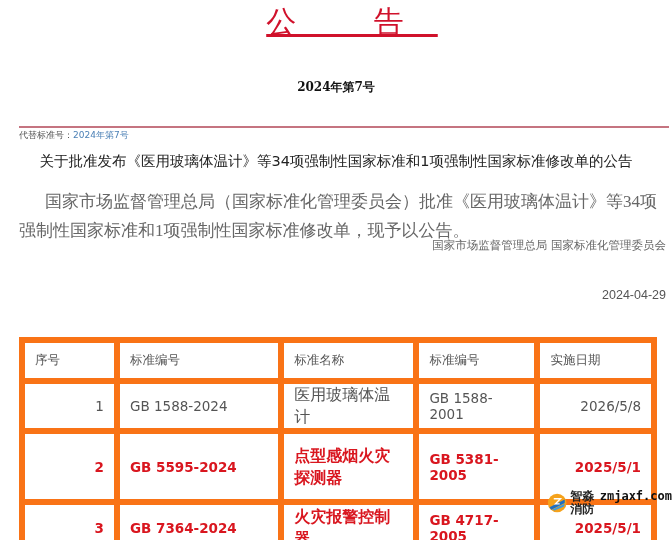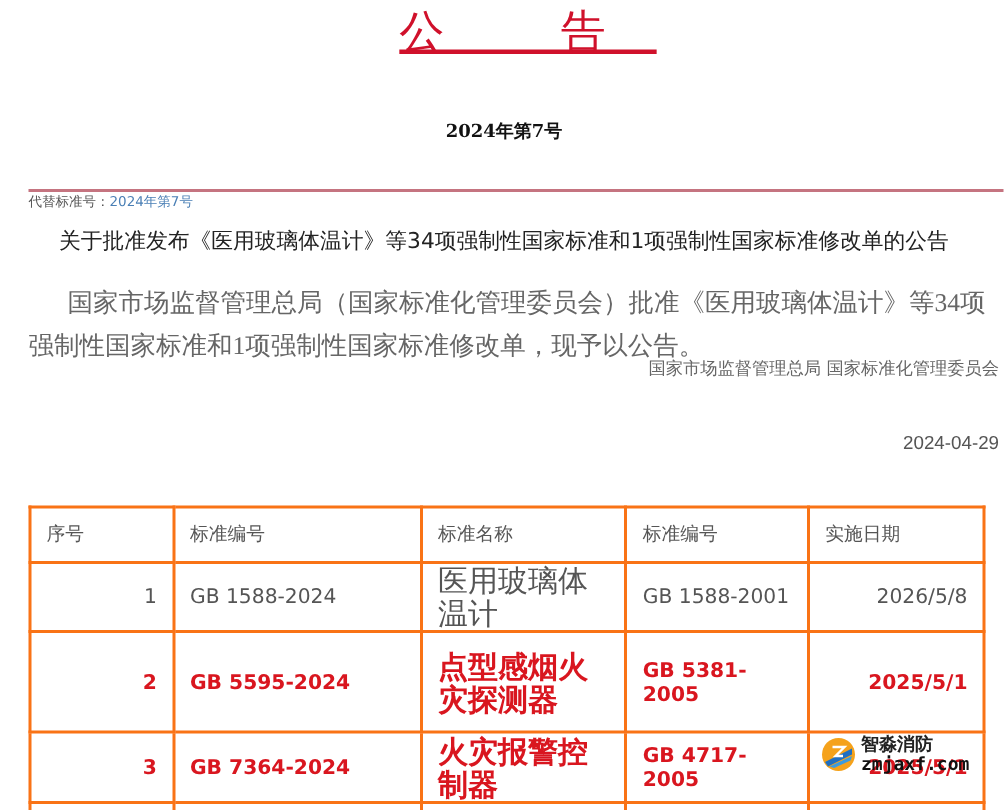--- a/index.html
+++ b/index.html
@@ -36,38 +36,38 @@
   }
   .date {
     position: absolute; top: 270px; right: 6px;
     font-family: "Liberation Sans", sans-serif; font-size: 12.5px; color: #555; line-height: 18px; margin-top: 16px;
   }
   table.std {
     position: absolute; top: 337px; left: 19px; border-collapse: collapse; width: 638px;
     font-family: "DejaVu Sans", sans-serif;
   }
   table.std th, table.std td {
-    border: 2px solid #f97316; padding: 0 10px; color: #555; vertical-align: middle;
+    border: 6px solid #f97316; padding: 0 10px; color: #555; vertical-align: middle;
   }
   table.std th { font-weight: normal; font-size: 12.5px; text-align: left; height: 35px; color: #555; }
   table.std td { font-size: 13.5px; }
   table.std td.num { text-align: right; }
   table.std td.date-cell { text-align: right; }
-  table.std td.name { font-size: 20px; line-height: 22px; }
+  table.std td.name { font-size: 16px; line-height: 22px; font-family: Liberation Serif, serif; }
   table.std tr.row-1 td { height: 44px; }
   table.std tr.row-2 td { height: 65px; }
   table.std tr.row-3 td { height: 45px; }
   table.std tr.row-4 td { height: 12px; border-bottom: none; }
   table.std tr.hl td { color: #d9161f; font-weight: bold; }
   .watermark {
     position: absolute; left: 547px; top: 486px; width: 125px; height: 34px;
     display: flex; align-items: center;
   }
   .wm-logo { width: 24px; height: 24px; margin-right: 3px; }
-  .wm-text { display: flex; flex-direction: column; line-height: 13px; }
+  .wm-text { display: flex; flex-direction: row; line-height: 13px; }
   .wm-cn { font-size: 12px; color: #222; font-weight: bold; }
   .wm-url { font-size: 12px; color: #111; font-family: "DejaVu Sans Mono", monospace; font-weight: bold; }
 </style>
 </head>
 <body>
 
 <div class="title">公 告</div>
 <div class="issue-no">2024年第7号</div>
 <div class="rule"></div>
 

